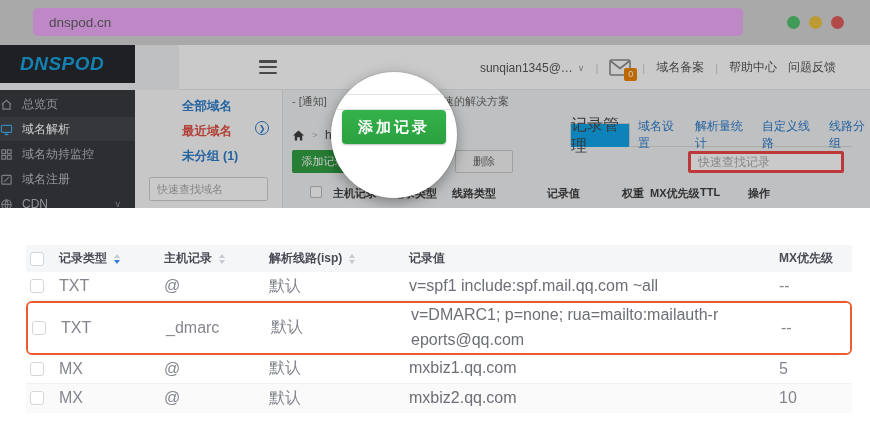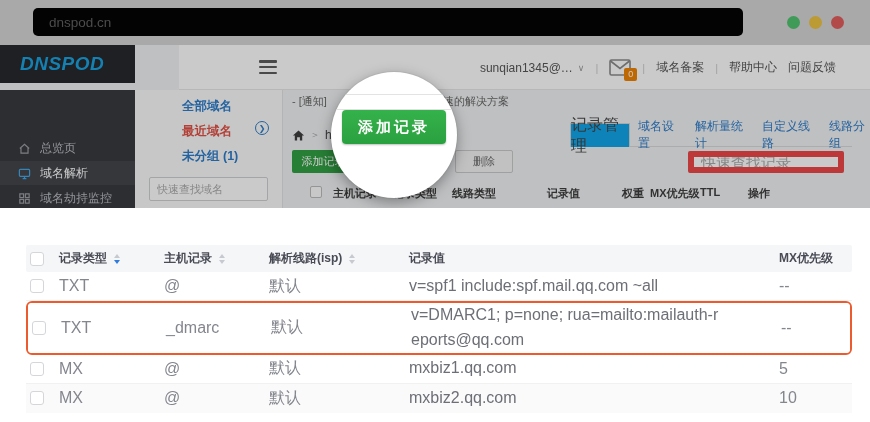--- a/index.html
+++ b/index.html
@@ -3,21 +3,21 @@
 <meta charset="utf-8">
 <style>
   * { margin:0; padding:0; box-sizing:border-box; }
   body { background:#ffffff; font-family:"Liberation Sans","DejaVu Sans",sans-serif; }
   .stage { position:relative; width:870px; height:422px; background:#fff; overflow:hidden; }
 
   
   .shot-top { position:absolute; left:0; top:0; width:870px; height:208px; overflow:hidden; }
 
   .browser-bar { position:absolute; left:0; top:0; right:0; height:45px; background:#d5d5d5; }
-  .url-bar { position:absolute; left:33px; top:8px; width:710px; height:28px; background:#000000;
+  .url-bar { position:absolute; left:33px; top:8px; width:710px; height:28px; background:#f0abfc;
              border-radius:5px; display:flex; align-items:center; padding-left:16px;
              font-size:13.5px; color:#5e5e5e; }
   .dots { position:absolute; right:26px; top:16px; display:flex; gap:9px; }
   .dot { width:13px; height:13px; border-radius:50%; }
   .dot-green { background:#4fc36d; } .dot-yellow { background:#eec23f; } .dot-red { background:#e25b5b; }
 
   .admin { position:absolute; left:0; top:45px; right:0; height:163px; background:#f1f2f4; }
   .logo-block { position:absolute; left:0; top:0; width:135px; height:38px; background:#24262a;
                 display:flex; align-items:center; padding-left:20px; }
   .logo { color:#17a2e0; font-style:italic; font-weight:bold; font-size:19px; letter-spacing:.5px; }
@@ -32,21 +32,21 @@
   .account { display:flex; align-items:center; gap:5px; cursor:pointer; }
   .caret { font-size:9px; color:#999; }
   .mail-wrap { position:relative; width:22px; height:18px; cursor:pointer; }
   .mail-badge { position:absolute; right:-6px; bottom:-4px; min-width:13px; height:13px; background:#f08200;
                 color:#fff; font-size:9px; display:flex; align-items:center; justify-content:center;
                 border-radius:2px; padding:0 2px; }
   .tb-link { cursor:pointer; }
 
   .side-nav { position:absolute; left:0; top:45px; bottom:0; width:135px; background:#36383d; }
   .nav-item { position:absolute; left:0; width:135px; height:24px; display:flex; align-items:center;
-              gap:9px; padding-left:18px; color:#b7bac0; font-size:12px; cursor:pointer;margin-top:44px; }
+              gap:9px; color:#b7bac0; font-size:12px; cursor:pointer; }
   .nav-item.active { color:#ffffff; background:rgba(255,255,255,0.06); }
   .nav-item.active .nav-ico { color:#3fa8ea; }
   .nav-ico { display:flex; color:#9a9da3; }
   .nav-caret { margin-left:auto; margin-right:14px; font-size:9px; color:#8a8d93; }
 
   .domain-panel { position:absolute; left:135px; top:45px; bottom:0; width:148px; background:#fbfcfd;
                   border-right:1px solid #e2e3e5; }
   .dp-item { position:absolute; left:15px; font-size:12.5px; font-weight:bold; cursor:pointer;margin-left:32px; }
   .dp-all { top:8px; color:#2b7bc9; }
   .dp-recent { top:33px; color:#e04f42; }
@@ -71,22 +71,22 @@
                 justify-content:center; font-size:16px; color:#444; cursor:pointer; }
   .tab-rest { position:absolute; left:355px; top:33px; height:24px; display:flex; align-items:center;
               gap:16px; font-size:12px; color:#2b7bc9; }
   .tab-rest span { cursor:pointer; }
   .btn-add-sm { position:absolute; left:9px; top:60px; width:63px; height:23px; background:#2f9e41;
                 border-radius:2px; color:#fff; font-size:11px; display:flex; align-items:center;
                 justify-content:center; cursor:pointer; }
   .btn-del-sm { position:absolute; left:172px; top:60px; width:58px; height:23px; background:#f4f4f4;
                 border:1px solid #c9c9c9; border-radius:2px; color:#666; font-size:11px; display:flex;
                 align-items:center; justify-content:center; cursor:pointer; }
-  .rec-search { position:absolute; left:405px; top:61px; width:156px; height:22px; border:6px solid #ef4444;
-                border-radius:2px; background:#fff; font-size:15px; padding:0 7px; color:#555;
+  .rec-search { position:absolute; left:405px; top:61px; width:156px; height:22px; border:3px solid #ef4444;
+                border-radius:2px; background:#fff; font-size:12px; padding:0 7px; color:#555;
                 font-family:inherit; }
   .rec-search::placeholder { color:#aaa; }
   .mini-head { position:absolute; top:96px; font-size:11px; font-weight:bold; color:#3c3c3c; }
   .mini-cb { position:absolute; left:27px; top:96px; width:12px; height:12px; border:1px solid #bbb;
              border-radius:2px; background:#fdfdfd; cursor:pointer; }
 
   .dim { position:absolute; inset:0; background:rgba(15,15,15,0.22); z-index:5; pointer-events:none; }
 
   .spotlight { position:absolute; left:331px; top:72px; width:126px; height:126px; border-radius:50%;
                background:#fff; z-index:6; overflow:hidden;

